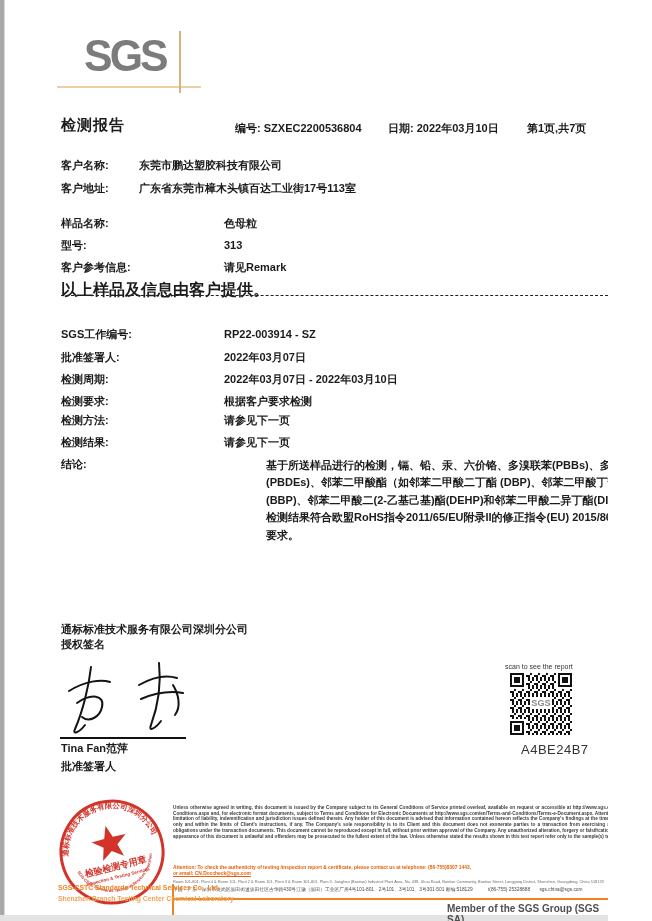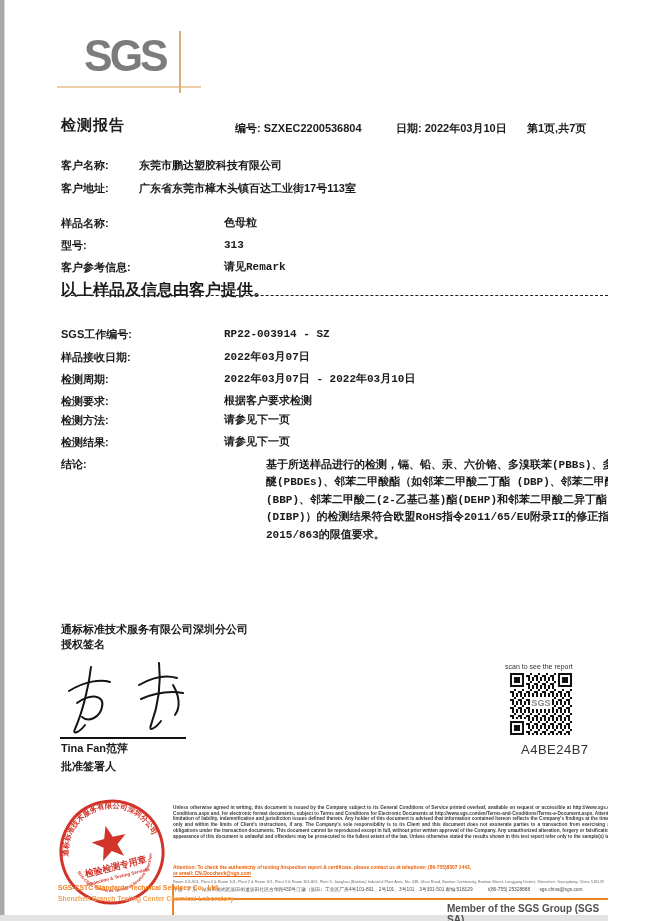--- a/index.html
+++ b/index.html
@@ -16,21 +16,21 @@
   .logo-hline{left:57px;top:86px;width:144px;height:2px;background:#eccfa4;}
   .logo-vline{left:179px;top:31px;width:2px;height:62px;background:#d9b17c;}
   
   .title{left:61px;top:116px;font-size:15px;font-weight:700;letter-spacing:1px;}
   .meta{font-size:11px;font-weight:600;}
   
   .row{position:absolute;left:61px;width:560px;font-size:11px;font-weight:600;line-height:14px;}
   .row .lbl{position:absolute;left:0;top:0;white-space:nowrap;}
   .row .val{position:absolute;top:0;white-space:nowrap;}
   .val.v1{left:78px;}   
-  .val.v2{left:163px;font-family:Liberation Mono, monospace;}  
+  .val.v2{left:163px;}  
   .val.para{white-space:normal;width:390px;line-height:17.4px;margin-left:42px;}
   .note{left:61px;top:280px;font-size:16px;font-weight:600;}
   .dashed{left:61px;top:295px;width:552px;border-top:1.5px dashed #222;}
   
   .sig-underline{left:60px;top:737px;width:126px;height:2px;background:#111;}
   
   .qr-caption{left:505px;top:663px;font-size:7px;color:#333;}
   .qr-code-label{left:521px;top:742px;font-size:13px;color:#333;letter-spacing:.5px;}
   
   .disclaimer{left:173px;top:805px;width:477px;font-size:4.7px;line-height:5.7px;
@@ -61,21 +61,21 @@
 
   <div class="abs logo-text">SGS</div>
   <div class="abs logo-hline"></div>
   <div class="abs logo-vline"></div>
 
   <div class="abs title">检测报告</div>
   <div class="abs meta" style="left:235px;top:121px;">
     <span>编号:</span>
     <span>SZXEC2200536804</span>
   </div>
-  <div class="abs meta" style="left:396px;top:121px;">
+  <div class="abs meta" style="left:388px;top:121px;">
     <span>日期:</span>
     <span>2022年03月10日</span>
   </div>
   <div class="abs meta" style="left:527px;top:121px;">第1页,共7页</div>
 
   <div class="row" style="top:158px">
     <span class="lbl">客户名称:</span>
     <span class="val v1">东莞市鹏达塑胶科技有限公司</span>
   </div>
   <div class="row" style="top:181px">
@@ -96,21 +96,21 @@
   </div>
   <div class="abs note">以上样品及信息由客户提供。</div>
 
   <div class="abs dashed"></div>
 
   <div class="row" style="top:327px">
     <span class="lbl">SGS工作编号:</span>
     <span class="val v2">RP22-003914 - SZ</span>
   </div>
   <div class="row" style="top:350px">
-    <span class="lbl">样品接收日期:</span>
+    <span class="lbl">批准签署人:</span>
     <span class="val v2">2022年03月07日</span>
   </div>
   <div class="row" style="top:372px">
     <span class="lbl">检测周期:</span>
     <span class="val v2">2022年03月07日 - 2022年03月10日</span>
   </div>
   <div class="row" style="top:394px">
     <span class="lbl">检测要求:</span>
     <span class="val v2">根据客户要求检测</span>
   </div>

